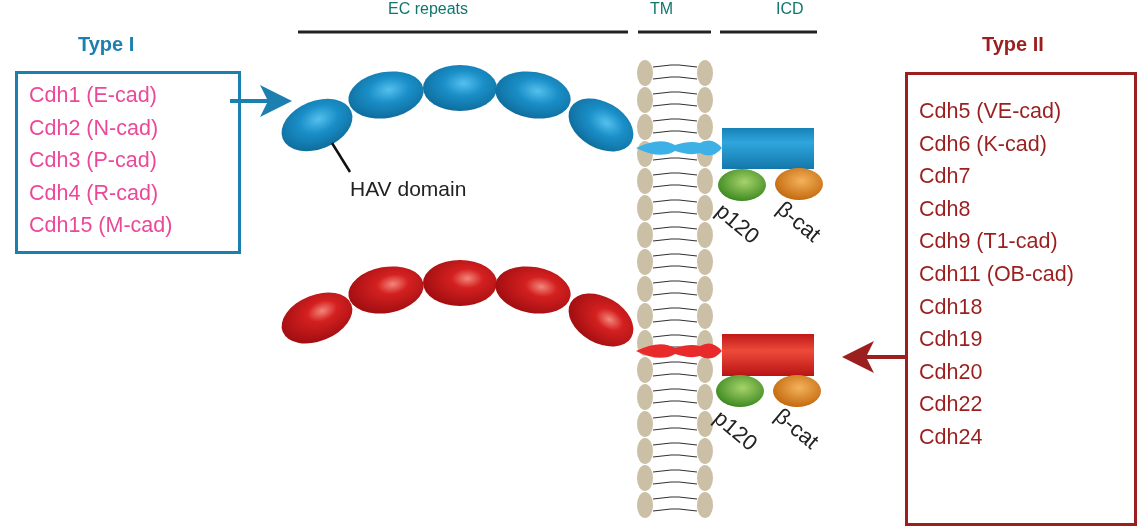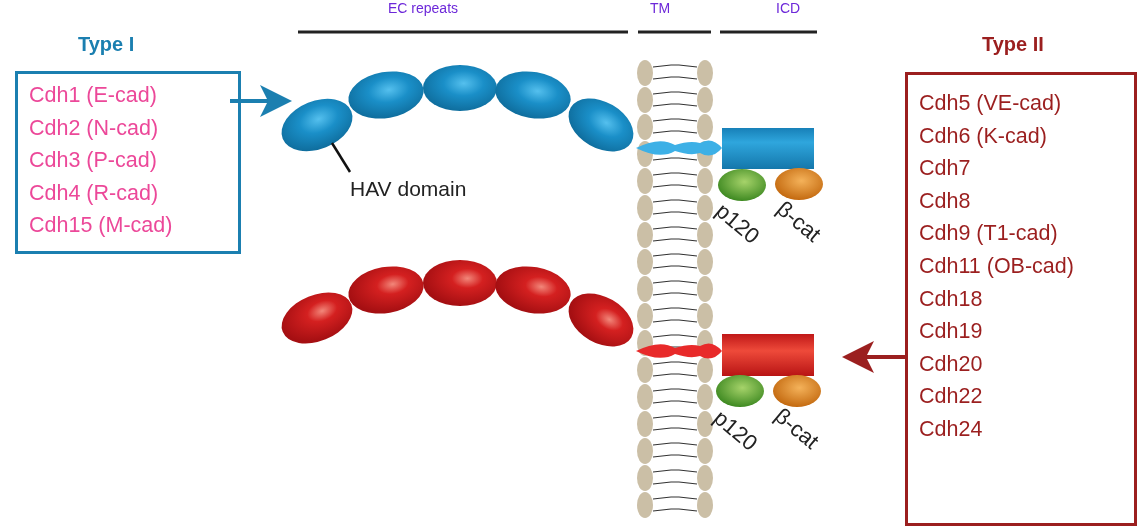--- a/index.html
+++ b/index.html
@@ -4,22 +4,22 @@
 <style>
   html,body{margin:0;padding:0;background:#fff;}
   body{width:1140px;height:528px;position:relative;overflow:hidden;font-family:"Liberation Sans",sans-serif;}
   .abs{position:absolute;}
   .type-title{font-weight:bold;font-size:20px;}
   .box{position:absolute;border:3px solid;box-sizing:border-box;}
   .box .item{font-size:21.5px;line-height:32.6px;white-space:nowrap;}
   #type1-title{left:78px;top:33px;color:#1b7fb0;}
   #type1-box{left:4px;top:71px;width:226px;height:183px;border-color:#1b7fb0;padding:5px 0 0 11px;color:#ec4899;margin-left:11px;}
   #type2-title{left:982px;top:33px;color:#9b1f1f;}
-  #type2-box{left:905px;top:72px;width:232px;height:454px;border-color:#9b1f1f;padding:12px 0 0 11px;color:#9b1f1f;}
-  .section-label{font-size:14px;color:#6d28d9;}
+  #type2-box{left:905px;top:72px;width:232px;height:454px;border-color:#9b1f1f;padding:20px 0 0 11px;color:#9b1f1f;}
+  .section-label{font-size:16px;color:#0f766e;}
   #lbl-ec{left:388px;top:0px;}
   #lbl-tm{left:650px;top:0px;}
   #lbl-icd{left:776px;top:0px;}
   #lbl-hav{left:350px;top:177px;font-size:21px;color:#222;}
   .rot{position:absolute;font-size:22px;color:#222;transform-origin:left top;transform:rotate(40deg);white-space:nowrap;}
   svg{position:absolute;left:0;top:0;}
 </style>
 </head>
 <body>
 

